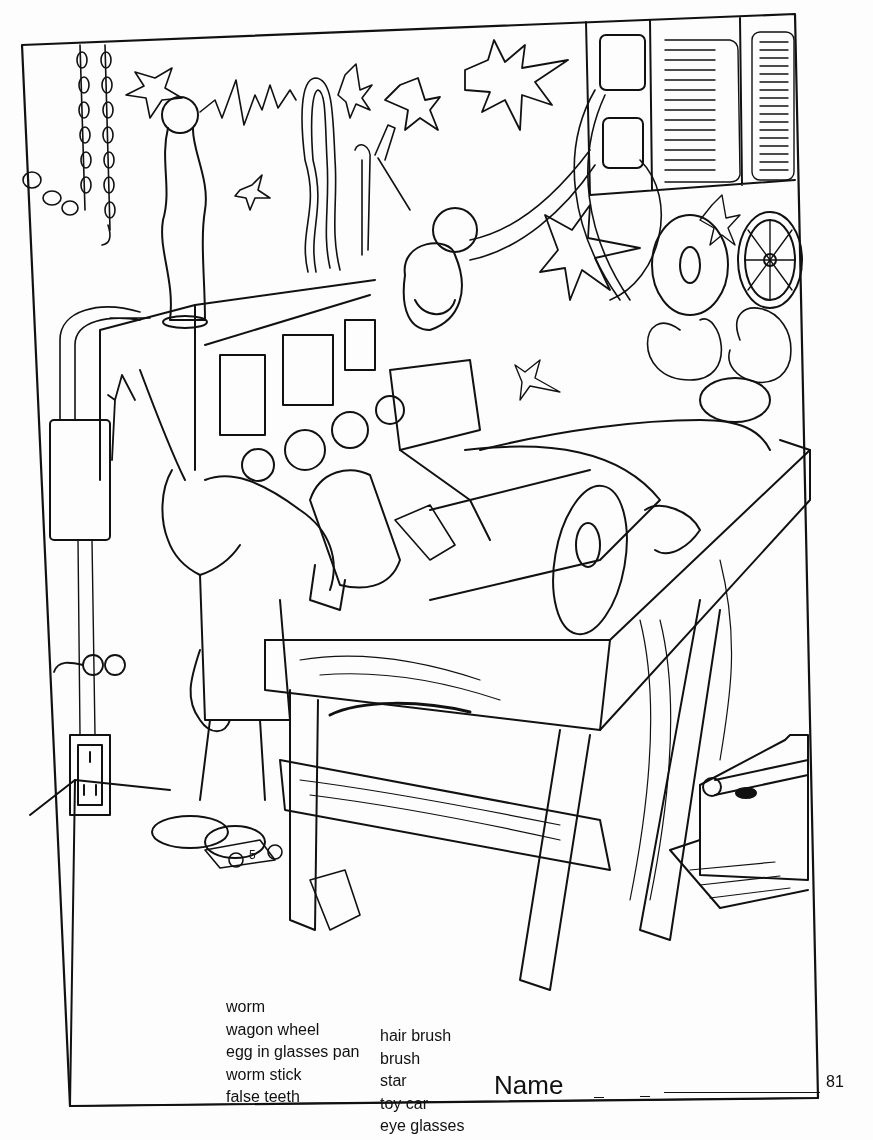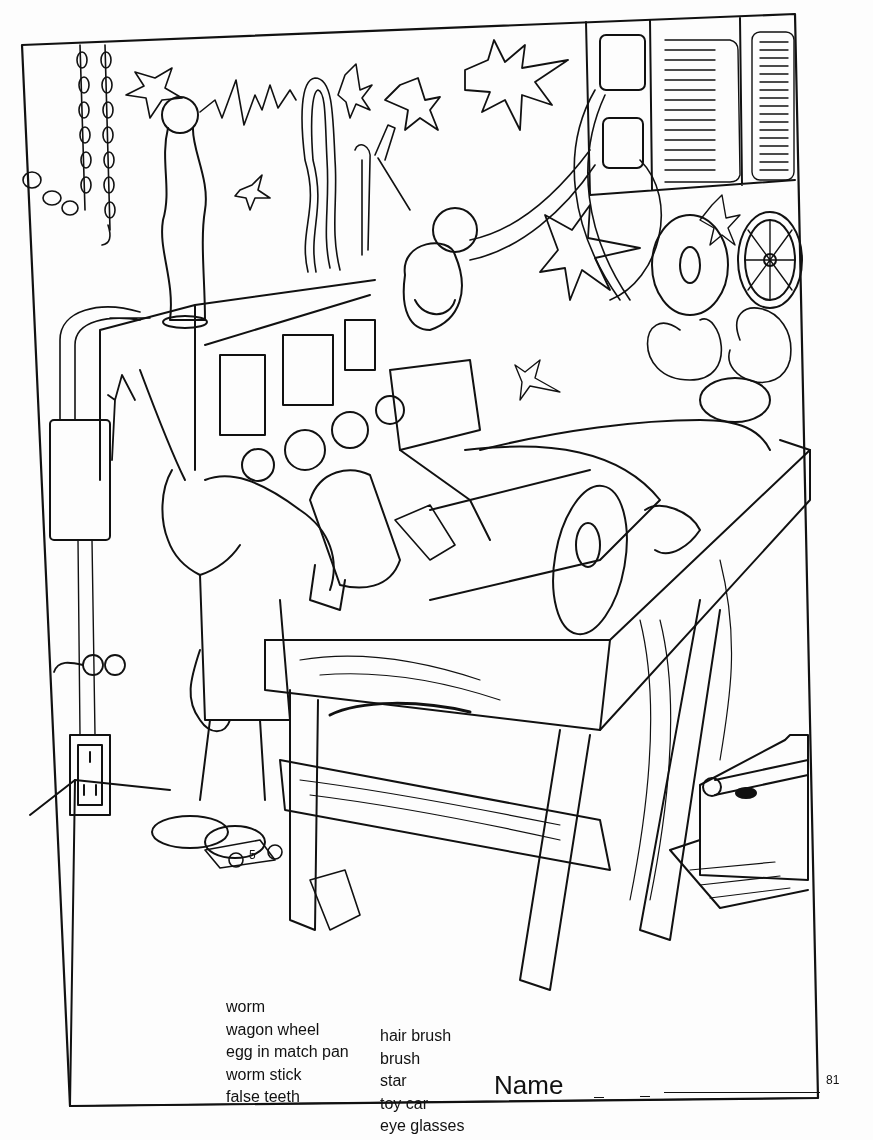--- a/index.html
+++ b/index.html
@@ -6,21 +6,21 @@
   body { width: 873px; height: 1140px; position: relative; overflow: hidden; font-family: "Liberation Sans", sans-serif; color: #111; }
   .page { position: absolute; left: 0; top: 0; width: 873px; height: 1140px; background: #fdfdfd; }
   .illustration { position: absolute; left: 0; top: 0; width: 873px; height: 1140px; }
   .title { position: absolute; left: 82px; top: 959px; font-size: 19px; letter-spacing: 0.2px; }
   .col { position: absolute; font-size: 16px; line-height: 22.5px; }
   .col div { white-space: nowrap; }
   .col1 { left: 81px; top: 998px; }
   .col2 { left: 218px; top: 996px; margin-left: 8px; }
   .col3 { left: 380px; top: 989px; margin-top: 36px; }
   .name-label { position: absolute; left: 494px; top: 1070px; font-size: 26px; text-align: right; }
-  .page-number { position: absolute; left: 826px; top: 1073px; font-size: 12px; }
+  .page-number { position: absolute; left: 826px; top: 1073px; font-size: 16px; }
   .name-line { position: absolute; height: 0; border-top: 1.6px solid #111; }
 </style>
 </head>
 <body>
 
 <div class="page">
 
   <svg class="illustration" viewBox="0 0 873 1140" xmlns="http://www.w3.org/2000/svg" fill="none" stroke="#111" stroke-width="2" stroke-linejoin="round" stroke-linecap="round">
 
     <path d="M22 45 L795 14 L818 1098 L70 1106 L22 45" stroke-width="2.2"></path>
@@ -195,21 +195,21 @@
     </g>
     <ellipse cx="746" cy="793" rx="10" ry="5" fill="#111"></ellipse>
 
     <path d="M70 1106 L818 1098" stroke-width="1.4"></path>
   </svg>
 
 
   <div class="col col2">
     <div>worm</div>
     <div>wagon wheel</div>
-    <div>egg in match pan</div>
+    <div>egg in glasses pan</div>
     <div>worm stick</div>
     <div>false teeth</div>
   </div>
   <div class="col col3">
     <div>hair brush</div>
     <div>brush</div>
     <div>star</div>
     <div>toy car</div>
     <div>eye glasses</div>
   </div>

